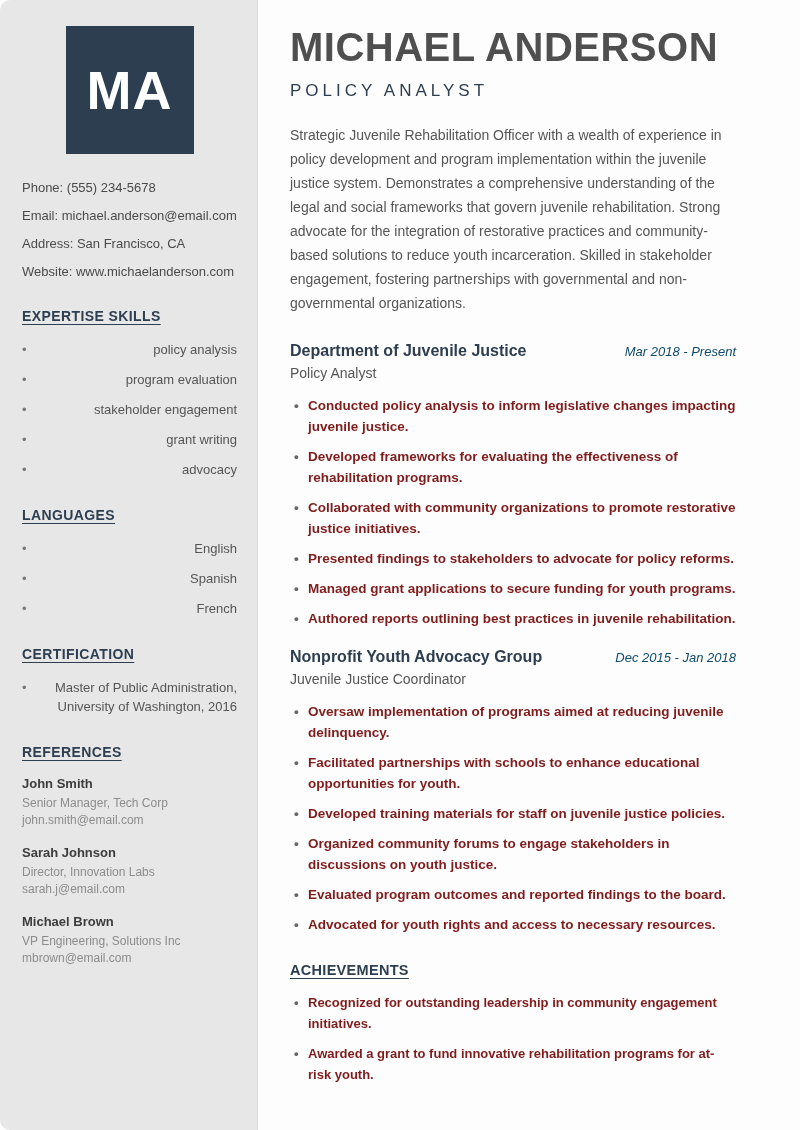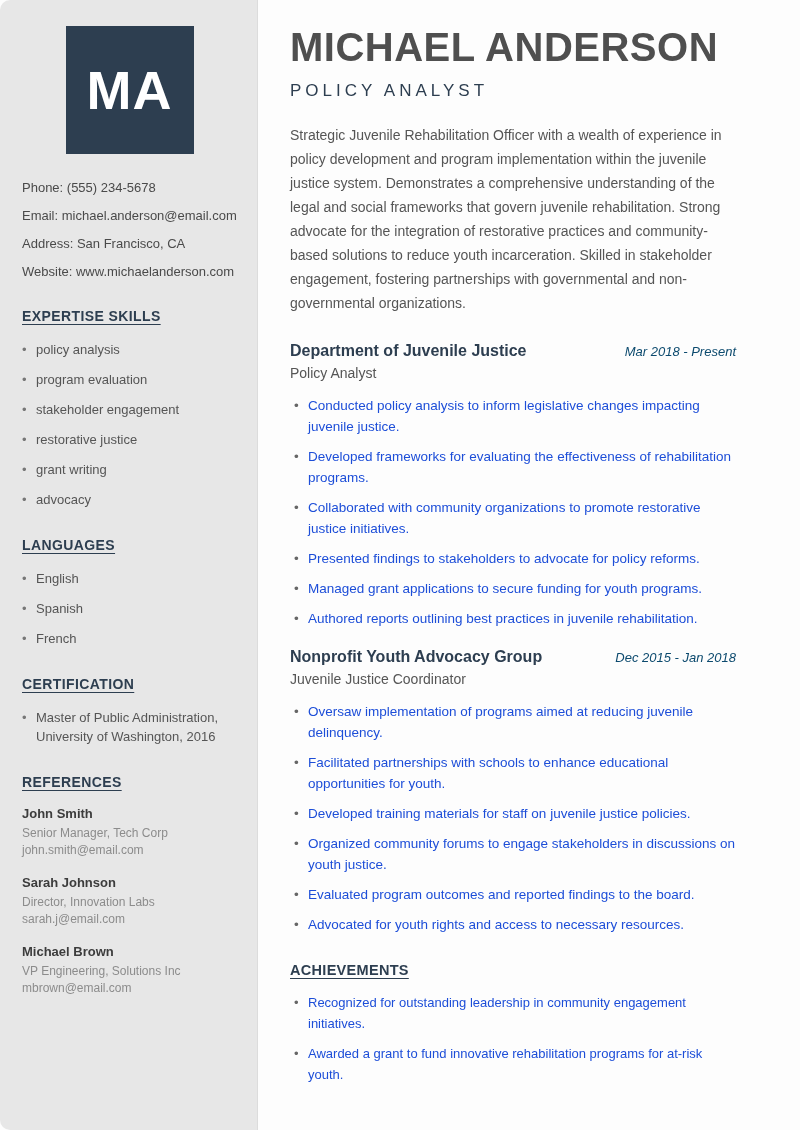--- a/index.html
+++ b/index.html
@@ -18,21 +18,21 @@
     margin: 0 auto; display: flex; align-items: center; justify-content: center;
   }
   .avatar span { color: #ffffff; font-size: 54px; font-weight: bold; letter-spacing: 1px; }
   .contact { margin-top: 26px; }
   .contact-line { font-size: 13px; color: #4a4a4a; margin-bottom: 12px; line-height: 16px; }
   .side-section { margin-top: 28px; }
   .side-section h2 {
     font-size: 14px; font-weight: bold; color: #2d3e50;
     text-decoration: underline; text-underline-offset: 3px; letter-spacing: 0.4px;
   }
-  .side-list { list-style: none; margin-top: 16px; }
+  .side-list { list-style: none; margin-top: 16px; text-align: right; }
   .side-list li {
     font-size: 13px; color: #555555; margin-bottom: 11px; line-height: 19px;
     padding-left: 14px; position: relative;
   }
   .side-list li::before { content: "•"; position: absolute; left: 0; color: #777777; }
   .ref-entry { margin-top: 16px; }
   .ref-name { font-size: 13px; font-weight: bold; color: #3c3c3c; margin-bottom: 4px; }
   .ref-meta { font-size: 12px; color: #8c8c8c; line-height: 17px; }
 
   
@@ -45,22 +45,22 @@
     font-size: 14.5px; font-weight: bold; color: #2d3e50;
     text-decoration: underline; text-underline-offset: 3px; letter-spacing: 0.3px;
   }
   .job { margin-top: 19px; }
   .job-head { display: flex; justify-content: space-between; align-items: baseline; }
   .company { font-size: 16px; font-weight: bold; color: #2d3e50; }
   .dates { font-size: 13px; font-style: italic; color: #0c4a6e; white-space: nowrap; }
   .position { margin-top: 5px; font-size: 14px; color: #555555; }
   .bullet-list { list-style: none; margin-top: 14px; }
   .bullet-list li {
-    font-size: 13.5px; color: #1d4ed8; line-height: 21px; margin-bottom: 9px;
-    padding-left: 18px; position: relative;
+    font-size: 13.5px; color: #7f1d1d; line-height: 21px; margin-bottom: 9px;
+    padding-left: 18px; position: relative; font-weight: bold;
   }
   .bullet-list li::before { content: "•"; position: absolute; left: 4px; color: #666666; }
   .bullet-list.compact li { font-size: 13px; }
 </style>
 </head>
 <body>
 
 <div class="page">
 
   <aside class="sidebar">
@@ -75,21 +75,20 @@
       <div class="contact-line">Address: San Francisco, CA</div>
       <div class="contact-line">Website: www.michaelanderson.com</div>
     </div>
 
     <div class="side-section">
       <h2>EXPERTISE SKILLS</h2>
       <ul class="side-list">
         <li>policy analysis</li>
         <li>program evaluation</li>
         <li>stakeholder engagement</li>
-        <li>restorative justice</li>
         <li>grant writing</li>
         <li>advocacy</li>
       </ul>
     </div>
 
     <div class="side-section">
       <h2>LANGUAGES</h2>
       <ul class="side-list">
         <li>English</li>
         <li>Spanish</li>

